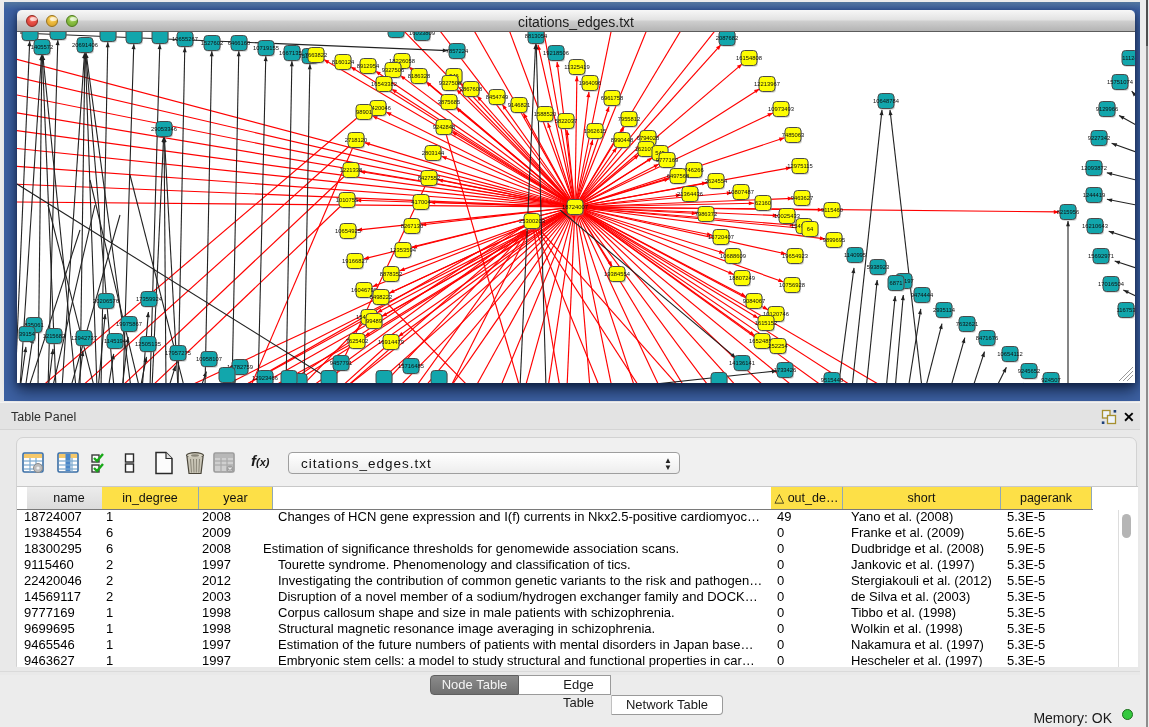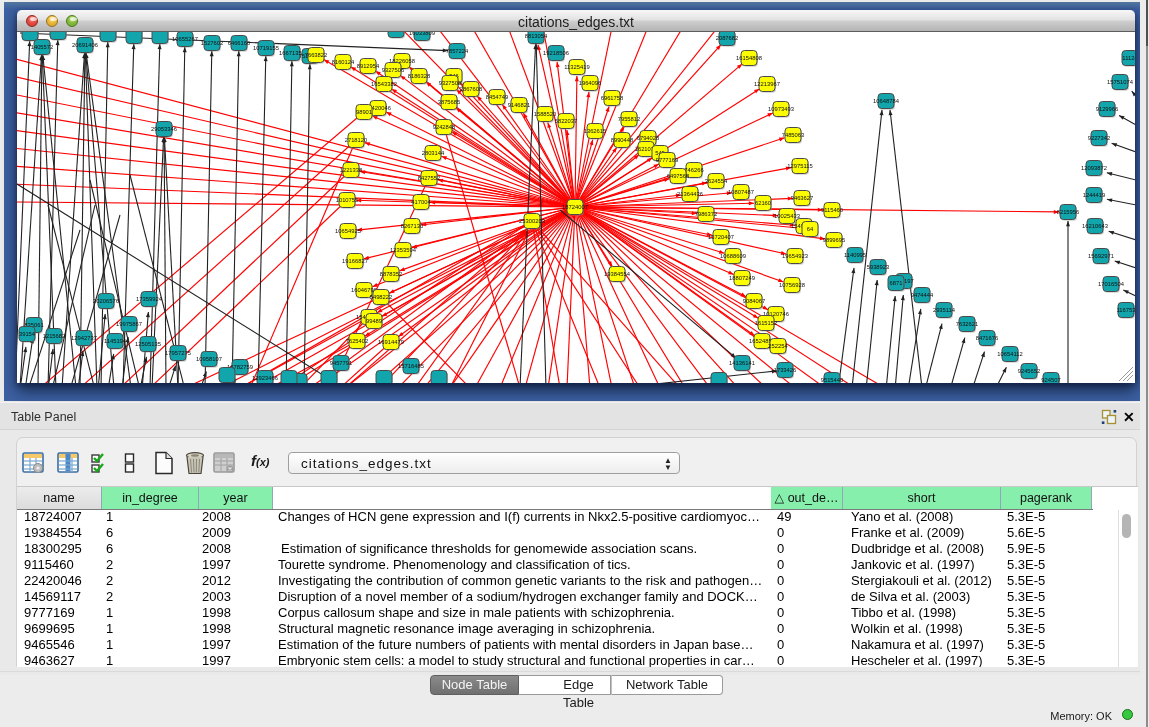--- a/index.html
+++ b/index.html
@@ -40,39 +40,39 @@
 .ticon { top:13px; }
 
 
 #combo { left:271px; top:14px; width:392px; height:22px; background:linear-gradient(180deg,#ffffff,#ededed);
   border:1px solid #9e9e9e; border-radius:4px; }
 #combo .txt { left:12px; top:3px; font-size:13.5px; letter-spacing:1px; color:#111; }
 #combo .arr { left:372px; top:0px; width:14px; height:22px; font-size:8px; color:#222; line-height:7px; padding-top:4px; text-align:center;}
 
 
 #tbl { left:0px; top:48px; width:1121px; height:181px; background:#ffffff; border-top:1px solid #c8c8c8; overflow:hidden;}
-.hcell { top:0; height:22px; background:#86efac;
+.hcell { top:0; height:22px; background:#fde047;
   border-right:1px solid #8fa8b8; font-size:12.5px; color:#111; text-align:center;
   line-height:22px; }
 .hname { background:linear-gradient(180deg,#ececec,#dcdcdc); }
 #hdr-bottom { left:0; top:22px; width:1076px; height:1px; background:#7a7a7a; }
 .cell { font-size:13px; color:#000; white-space:nowrap; }
 #vsb { left:1101px; top:23px; width:1px; height:158px; background:#dddddd; }
 #vthumb { left:1105px; top:27px; width:9px; height:24px; background:#b5b5b5; border-radius:5px; }
 
 
 #tabs { left:430px; top:675px; width:293px; height:20px; }
 .seg { top:0; height:20px; border:1px solid #9a9a9a; font-size:13px; line-height:18px; text-align:center; background:#ffffff; color:#1a1a1a;}
 #seg1 { left:0; width:89px; border-radius:4px 0 0 4px;
   background:linear-gradient(180deg,#8b8b8b,#6f6f6f); color:#f4f4f4; border-color:#5f5f5f;}
 #seg2 { left:89px; width:92px; border-left:none;padding-left:28px; }
-#seg3 { left:181px; width:112px; border-left:1px solid #c0c0c0; border-radius:0 4px 4px 0; }
+#seg3 { left:181px; width:112px; border-left:1px solid #c0c0c0; border-radius:0 4px 4px 0;margin-top:20px; }
 
 #memory { left:0; top:708px; width:1140px; height:19px; }
-#memory .t { right:28px; top:2px; font-size:11px; color:#1a1a1a; position:absolute;}
+#memory .t { right:28px; top:2px; font-size:14px; color:#1a1a1a; position:absolute;}
 #memory .dot { left:1122px; top:1px; width:11px; height:11px; border-radius:50%;
   background:#35c93f; border:1.5px solid #1d6d1d; }
 
 
 #rstrip { left:1140px; top:0; width:9px; height:727px; background:#ececec; }
 #rline { left:1146px; top:0; width:2px; height:727px; background:#8d8d8d; }
 #rline2 { left:1146px; top:0; width:2px; height:46px; background:#4f4f4f; }
 </style>
 </head>
 <body>
@@ -951,21 +951,21 @@
         </g>
         <circle cx="17" cy="18" r="3.5" fill="#9f9f9f"></circle>
         <path d="M15.5 16.5 L18.5 19.5 M18.5 16.5 L15.5 19.5" stroke="#e8e8e8" stroke-width="1.1"></path>
       </svg>
 <div class="abs" style="left:234px;top:14px;font-size:15px;color:#1a1a1a;font-style:italic;font-weight:bold">f<span style="font-size:11px">(x)</span></div>
       <div id="combo" class="abs">
         <div class="txt abs">citations_edges.txt</div>
         <div class="arr abs">▲<br>▼</div>
       </div>
       <div id="tbl" class="abs">
-        <div class="hcell hname abs" style="left:0px;width:85px">name</div>
+        <div class="hcell hname abs" style="left:10px;width:85px">name</div>
 <div class="hcell abs" style="left:85px;width:97px">in_degree</div>
 <div class="hcell abs" style="left:182px;width:74px">year</div>
 <div class="hcell abs" style="left:754px;width:72px">△ out_de…</div>
 <div class="hcell abs" style="left:826px;width:158px">short</div>
 <div class="hcell abs" style="left:984px;width:91px">pagerank</div>
 <div id="hdr-bottom" class="abs"></div>
 <div class="cell abs" style="left:7px;top:22.4px">18724007</div>
 <div class="cell abs" style="left:89px;top:22.4px">1</div>
 <div class="cell abs" style="left:185px;top:22.4px">2008</div>
 <div class="cell abs" style="left:261px;top:22.4px">Changes of HCN gene expression and I(f) currents in Nkx2.5‑positive cardiomyoc…</div>
@@ -974,21 +974,21 @@
 <div class="cell abs" style="left:990px;top:22.4px">5.3E‑5</div>
 <div class="cell abs" style="left:7px;top:38.3px">19384554</div>
 <div class="cell abs" style="left:89px;top:38.3px">6</div>
 <div class="cell abs" style="left:185px;top:38.3px">2009</div>
 <div class="cell abs" style="left:760px;top:38.3px">0</div>
 <div class="cell abs" style="left:834px;top:38.3px">Franke et al. (2009)</div>
 <div class="cell abs" style="left:990px;top:38.3px">5.6E‑5</div>
 <div class="cell abs" style="left:7px;top:54.2px">18300295</div>
 <div class="cell abs" style="left:89px;top:54.2px">6</div>
 <div class="cell abs" style="left:185px;top:54.2px">2008</div>
-<div class="cell abs" style="left:264px;top:54.2px">Estimation of significance thresholds for genomewide association scans.</div>
+<div class="cell abs" style="left:246px;top:54.2px">Estimation of significance thresholds for genomewide association scans.</div>
 <div class="cell abs" style="left:760px;top:54.2px">0</div>
 <div class="cell abs" style="left:834px;top:54.2px">Dudbridge et al. (2008)</div>
 <div class="cell abs" style="left:990px;top:54.2px">5.9E‑5</div>
 <div class="cell abs" style="left:7px;top:70.1px">9115460</div>
 <div class="cell abs" style="left:89px;top:70.1px">2</div>
 <div class="cell abs" style="left:185px;top:70.1px">1997</div>
 <div class="cell abs" style="left:261px;top:70.1px">Tourette syndrome. Phenomenology and classification of tics.</div>
 <div class="cell abs" style="left:760px;top:70.1px">0</div>
 <div class="cell abs" style="left:834px;top:70.1px">Jankovic et al. (1997)</div>
 <div class="cell abs" style="left:990px;top:70.1px">5.3E‑5</div>

